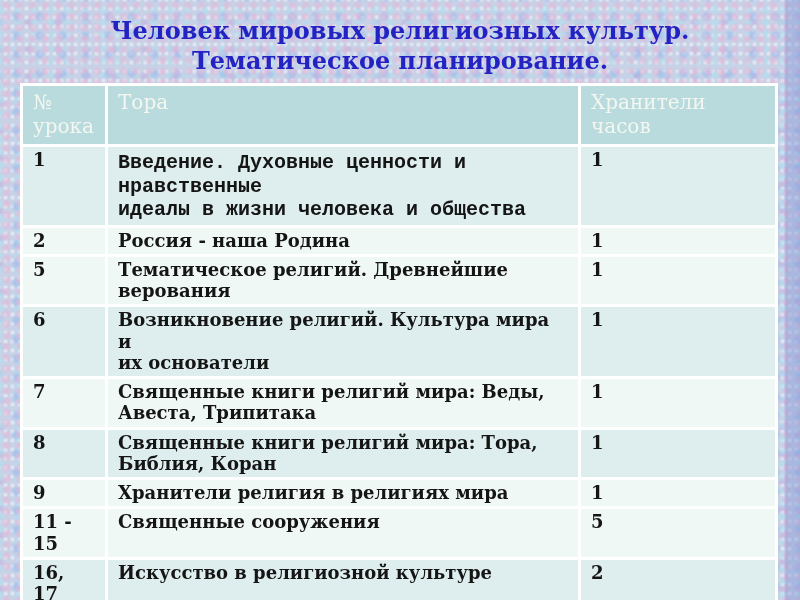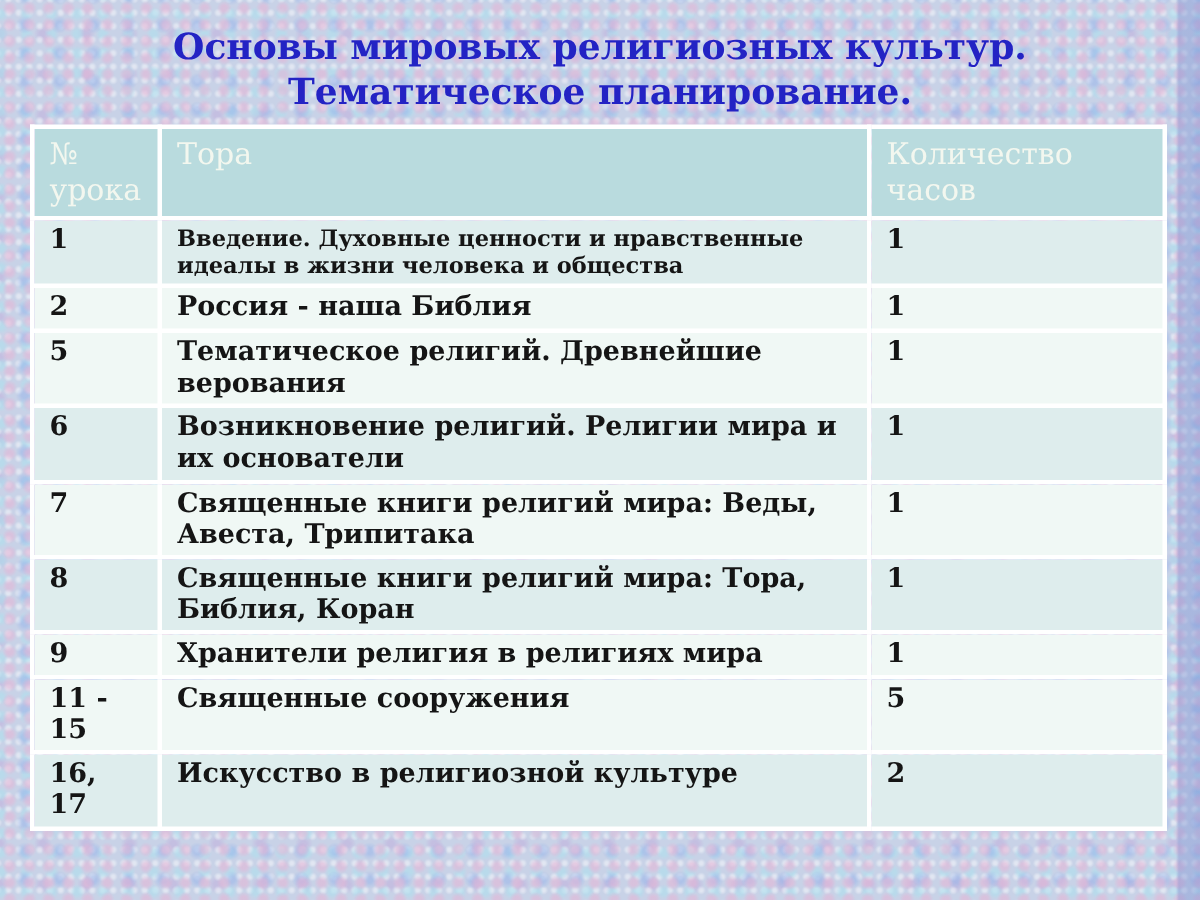--- a/index.html
+++ b/index.html
@@ -64,64 +64,64 @@
   }
   td {
     color: #151515;
     font-weight: bold;
     font-size: 18px;
     line-height: 1.18;
     padding: 2px 10px 3px 10px;
   }
   tr.alt td  { background: #deeded; }
   tr.base td { background: #f0f8f5; }
-  td.small-topic { font-size: 15px; padding-top: 4px; }
+  td.small-topic { font-size: 20px; padding-top: 4px; font-family: Liberation Mono, monospace; }
 </style>
 </head>
 <body>
 
 <div class="slide">
 
-  <h1 class="title">Основы мировых религиозных культур.
+  <h1 class="title">Человек мировых религиозных культур.
 Тематическое планирование.</h1>
 
   <table class="plan">
     <colgroup>
       <col class="c-num">
       <col class="c-topic">
       <col class="c-hours">
     </colgroup>
     <thead>
       <tr>
         <th>№ урока</th>
         <th>Тора</th>
-        <th>Количество часов</th>
+        <th>Хранители часов</th>
       </tr>
     </thead>
     <tbody id="table-body">
         <tr class="alt">
           <td>1</td>
           <td class="small-topic">Введение. Духовные ценности и нравственные
 идеалы в жизни человека и общества</td>
           <td>1</td>
         </tr>
         <tr class="base">
           <td>2</td>
-          <td>Россия - наша Библия</td>
+          <td>Россия - наша Родина</td>
           <td>1</td>
         </tr>
         <tr class="base">
           <td>5</td>
           <td>Тематическое религий. Древнейшие
 верования</td>
           <td>1</td>
         </tr>
         <tr class="alt">
           <td>6</td>
-          <td>Возникновение религий. Религии мира и
+          <td>Возникновение религий. Культура мира и
 их основатели</td>
           <td>1</td>
         </tr>
         <tr class="base">
           <td>7</td>
           <td>Священные книги религий мира: Веды,
 Авеста, Трипитака</td>
           <td>1</td>
         </tr>
         <tr class="alt">

